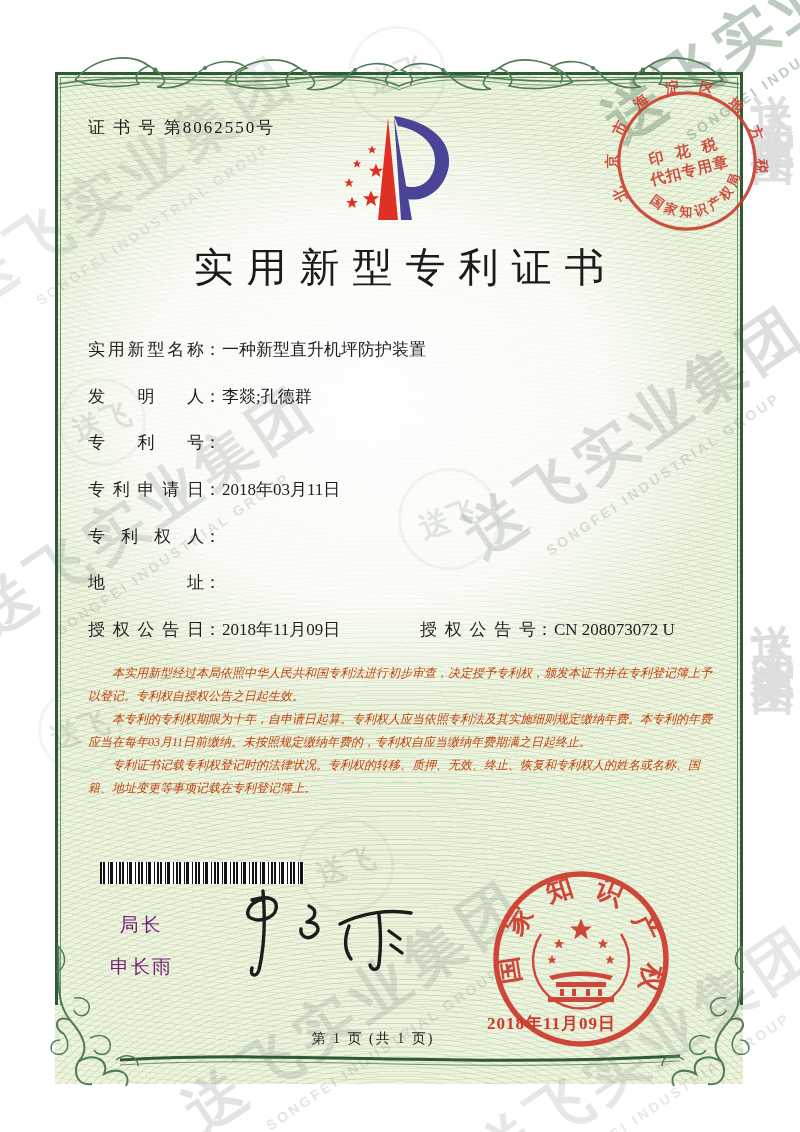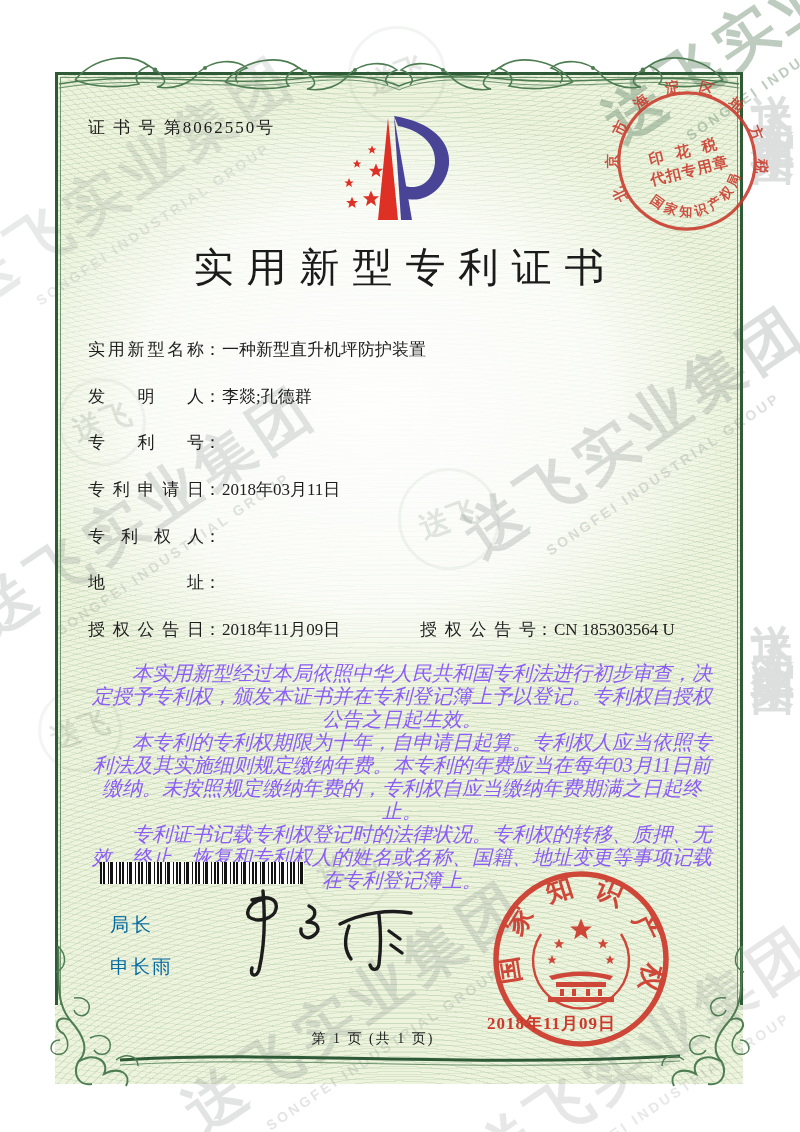--- a/index.html
+++ b/index.html
@@ -47,26 +47,26 @@
   .cert-no{left:88px;top:116px;font-size:17px;letter-spacing:2px;}
   .logo{left:338px;top:108px;}
   .doc-title{left:55px;top:240px;width:688px;text-align:center;font-size:40px;letter-spacing:13px;text-indent:13px;color:#1b1b1b;}
   .fields{left:88px;top:338px;width:628px;font-size:17px;}
   .f-row{margin-bottom:22px;display:flex;align-items:flex-start;line-height:1.45;}
   .f-label{display:inline-block;width:116px;text-align:justify;text-align-last:justify;flex:0 0 116px;}
   .f-colon{flex:0 0 18px;}
   .f-value{flex:1;}
   .f-pair2{display:flex;width:100%;}
   .f-pair2 .half{display:flex;width:50%;align-items:center;}
-  .paras{left:88px;top:662px;width:628px;font-size:20px;line-height:23px;font-style:italic;color:#8b5cf6;text-align:center;}
+  .paras{left:88px;top:662px;width:628px;font-size:12px;line-height:23px;font-style:italic;color:#c2410c;}
   .paras p{margin:0;text-indent:2em;}
   .barcode{left:100px;top:862px;width:204px;height:22px;
     background:repeating-linear-gradient(90deg,#121212 0 2px,#fdfdfd 2px 3px,#121212 3px 5px,#fdfdfd 5px 8px,
       #121212 8px 9px,#fdfdfd 9px 10px,#121212 10px 13px,#fdfdfd 13px 16px,#121212 16px 17px,#fdfdfd 17px 19px);}
-  .director{left:110px;top:912px;font-family:"Liberation Sans","DejaVu Sans",sans-serif;font-size:19px;color:#0369a1;}
+  .director{left:110px;top:912px;font-family:"Liberation Sans","DejaVu Sans",sans-serif;font-size:19px;color:#701a75;text-align:center;}
   .director .pos{margin-bottom:16px;letter-spacing:3px;}
   .director .nm{letter-spacing:2px;}
   .signature{left:212px;top:884px;}
   .footer{left:55px;top:1030px;width:636px;text-align:center;font-size:14px;letter-spacing:2px;}
 
   
   .tax-stamp{left:602px;top:76px;z-index:4;transform:rotate(-14deg);opacity:.88;}
   .office-stamp{left:486px;top:864px;z-index:4;opacity:.92;}
   .stamp-date{left:487px;top:1012px;z-index:5;color:#cd392b;font-size:17px;font-weight:bold;letter-spacing:1px;}
 </style>
@@ -219,21 +219,21 @@
   <div class="f-row">
     <span class="f-pair2">
       <span class="half">
         <span class="f-label">授权公告日</span>
           <span class="f-colon">：</span>
         <span class="f-value">2018年11月09日</span>
       </span>
       <span class="half" style="padding-left:36px;">
         <span class="f-label">授权公告号</span>
           <span class="f-colon">：</span>
-        <span class="f-value">CN 185303564 U</span>
+        <span class="f-value">CN 208073072 U</span>
       </span>
     </span>
   </div>
 </div>
 
 <div class="abs content paras">
   <p>本实用新型经过本局依照中华人民共和国专利法进行初步审查，决定授予专利权，颁发本证书并在专利登记簿上予以登记。专利权自授权公告之日起生效。</p>
   <p>本专利的专利权期限为十年，自申请日起算。专利权人应当依照专利法及其实施细则规定缴纳年费。本专利的年费应当在每年03月11日前缴纳。未按照规定缴纳年费的，专利权自应当缴纳年费期满之日起终止。</p>
   <p>专利证书记载专利权登记时的法律状况。专利权的转移、质押、无效、终止、恢复和专利权人的姓名或名称、国籍、地址变更等事项记载在专利登记簿上。</p>
 </div>

